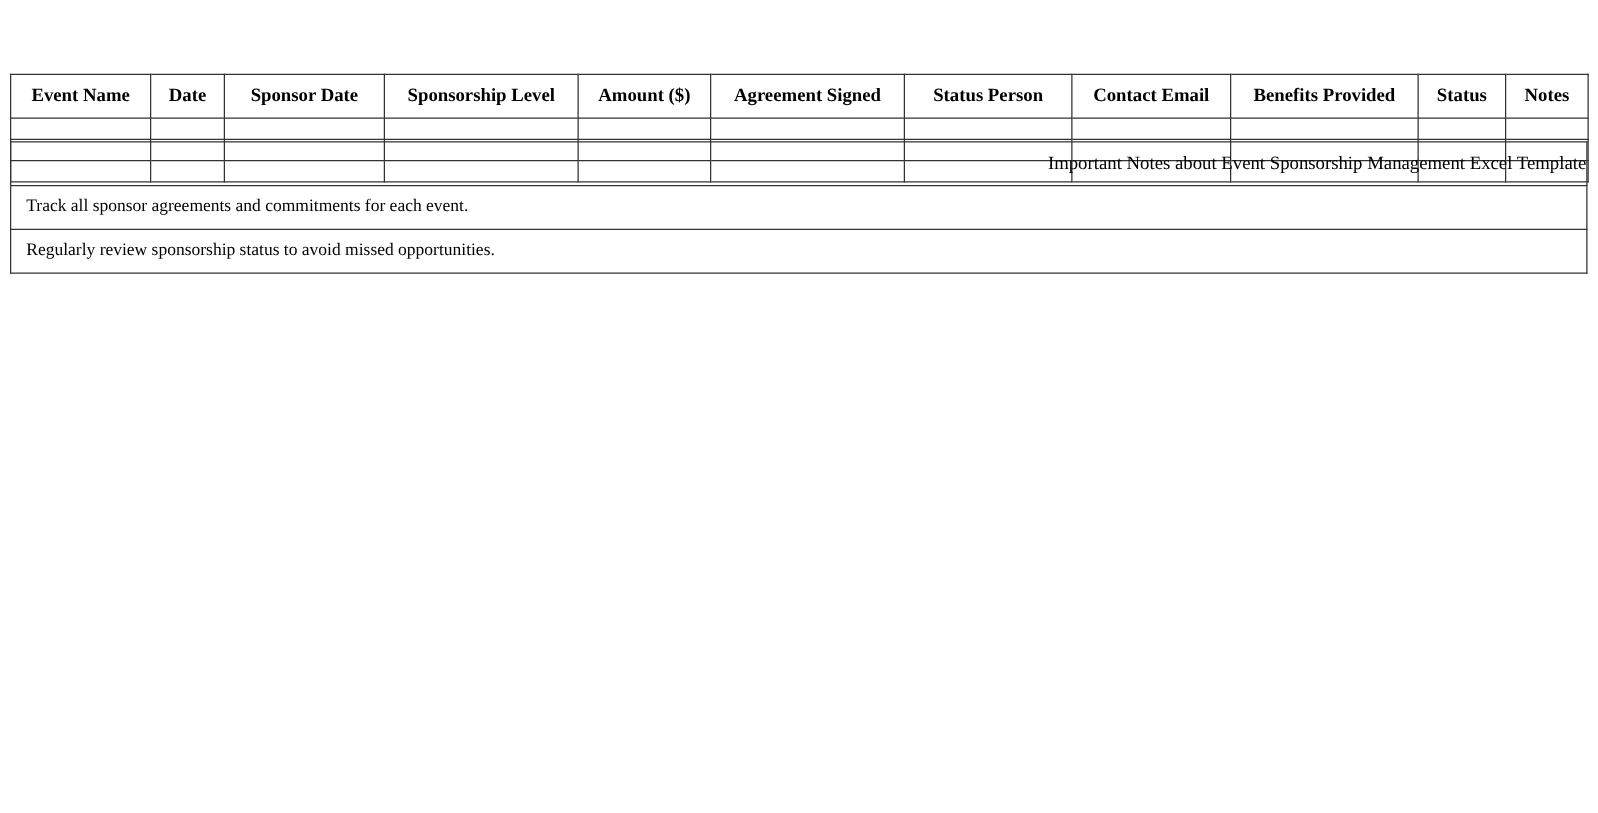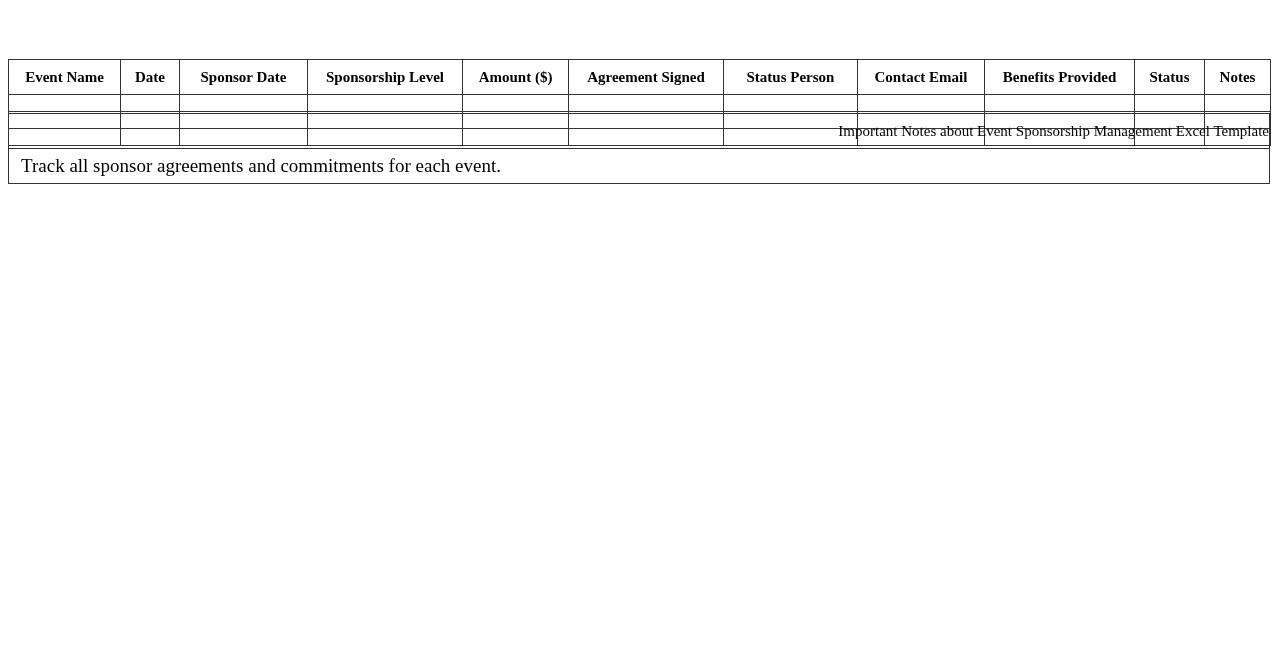--- a/index.html
+++ b/index.html
@@ -4,21 +4,21 @@
 <style>
   html, body { margin: 0; padding: 0; background: #ffffff; }
   body { width: 1278px; height: 650px; position: relative; font-family: "Liberation Serif", "DejaVu Serif", serif; color: #000; }
   table { border-collapse: collapse; position: absolute; left: 8px; }
   td, th { border: 1px solid #333; padding: 0; }
   #tracker { top: 20px; width: 1262px; table-layout: fixed; margin-top: 39px; }
   #tracker th { height: 34px; font-weight: bold; font-size: 15px; text-align: center; vertical-align: middle; white-space: nowrap; }
   #tracker td { height: 16px; }
   #notes { top: 113px; width: 1262px; }
   #notes th { height: 34px; font-weight: normal; font-size: 15px; text-align: right; }
-  #notes td { height: 34px; font-size: 19px; padding-left: 12px; text-align: left; }
+  #notes td { height: 34px; font-size: 14px; padding-left: 12px; text-align: left; }
 </style>
 </head>
 <body>
 
 <table id="tracker">
   <colgroup>
     <col style="width:112px">
       <col style="width:59px">
       <col style="width:128px">
       <col style="width:155px">
@@ -91,14 +91,17 @@
 <table id="notes">
   <thead>
     <tr>
       <th>Important Notes about Event Sponsorship Management Excel Template</th>
     </tr>
   </thead>
   <tbody>
     <tr>
         <td>Track all sponsor agreements and commitments for each event.</td>
       </tr>
+    <tr>
+        <td>Regularly review sponsorship status to avoid missed opportunities.</td>
+      </tr>
   </tbody>
 </table>
 
 </body></html>

